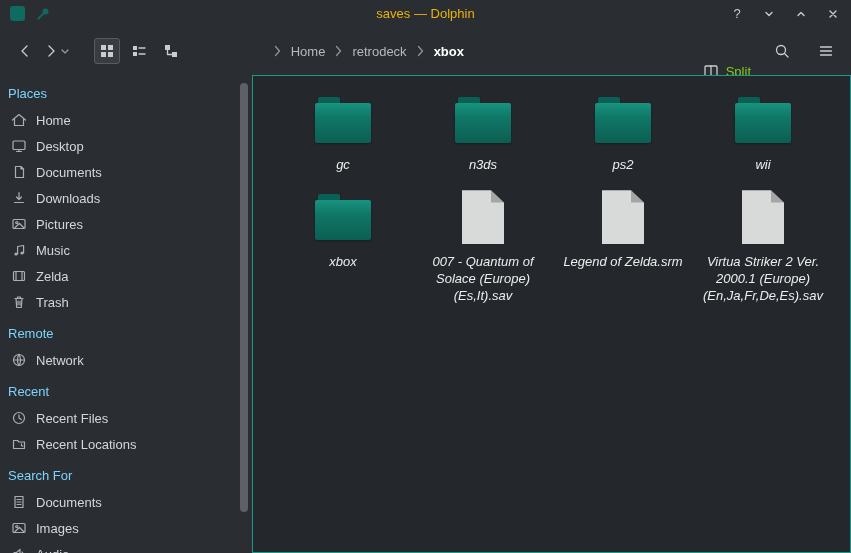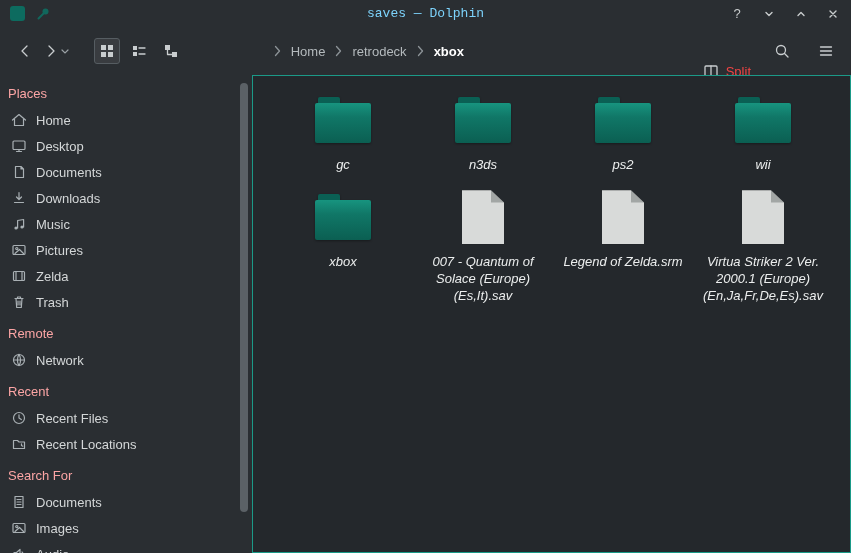--- a/index.html
+++ b/index.html
@@ -11,21 +11,21 @@
     color: #eff0f1;
     overflow: hidden;
     position: relative;
   }
   button { font: inherit; background: none; border: none; color: inherit; }
 
   
   .titlebar { height: 27px; position: relative; display: flex; align-items: center; padding: 0 10px; }
   .tb-left { display: flex; gap: 10px; align-items: center; z-index: 1; }
   .app-ic { width: 15px; height: 15px; background: #0d6b5f; border-radius: 3px; display: inline-block; }
-  .tb-title { position: absolute; left: 0; right: 0; text-align: center; color: #7dd3fc; font-family: Liberation Mono, monospace; }
+  .tb-title { position: absolute; left: 0; right: 0; text-align: center; color: #eab308; }
   .tb-right { margin-left: auto; display: flex; gap: 16px; align-items: center; z-index: 1; color: #c8cccd; }
   .wbtn { display: flex; align-items: center; justify-content: center; width: 16px; height: 16px; }
   .wic { width: 12px; height: 12px; }
   .wic * { stroke: #c8cccd; stroke-width: 1.4; fill: none; stroke-linecap: round; stroke-linejoin: round; }
   .helpglyph { font-size: 13px; color: #c8cccd; }
 
   
   .toolbar { height: 48px; display: flex; align-items: center; padding: 0 12px; }
   .tbtn { border: 1px solid transparent; border-radius: 3px; padding: 4px; display: flex; align-items: center; gap: 2px; }
   .tbtn.active { background: rgba(255,255,255,0.07); border-color: #565d62; }
@@ -34,27 +34,27 @@
   .tic * { stroke: #c9cdcf; fill: none; stroke-width: 1.3; stroke-linecap: round; stroke-linejoin: round; }
   .tic .fill { fill: #c9cdcf; stroke: none; }
   .caret { width: 8px; height: 5px; }
   .caret * { stroke: #9aa1a5; fill: none; stroke-width: 1.2; stroke-linecap: round; }
   .tg-center { flex: 1; display: flex; justify-content: center; margin-right: 150px; }
   .breadcrumb { display: flex; align-items: center; gap: 9px; color: #b4babd; }
   .crumbsep { width: 9px; height: 12px; }
   .crumbsep * { stroke: #8d9498; fill: none; stroke-width: 1.3; stroke-linecap: round; stroke-linejoin: round; }
   .crumb.current { color: #ffffff; font-weight: bold; }
   .tg-right { display: flex; align-items: center; gap: 18px; }
-  .split-btn { display: flex; align-items: center; gap: 7px; color: #ef4444; margin-top: 40px; }
+  .split-btn { display: flex; align-items: center; gap: 7px; color: #84cc16; margin-top: 40px; }
 
   
   .main { position: absolute; top: 75px; left: 0; right: 0; bottom: 0; display: flex; }
 
   .sidebar { width: 252px; position: relative; padding-top: 6px; overflow: hidden; background: var(--panel-bg, #2a2e32); }
-  .sec-title { color: #fca5a5; padding: 5px 0 6px 8px; margin-top: 6px; }
+  .sec-title { color: #7dd3fc; padding: 5px 0 6px 8px; margin-top: 6px; }
   .section.first .sec-title { margin-top: 0; }
   .s-item { display: flex; align-items: center; gap: 9px; padding: 5px 4px 5px 11px; color: #d4d7d8; cursor: default; }
   .sic { width: 16px; height: 16px; flex: 0 0 auto; }
   .sic * { stroke: #a9b0b4; fill: none; stroke-width: 1.2; stroke-linecap: round; stroke-linejoin: round; }
   .sic .fill { fill: #a9b0b4; stroke: none; }
   .scrollbar { position: absolute; top: 6px; right: 4px; width: 8px; bottom: 6px; }
   .thumb { position: absolute; top: 2px; width: 8px; height: 92%; background: #5b6166; border-radius: 4px; }
 
   .view { flex: 1; background: var(--view-bg, #24282c); border: 1px solid var(--accent, #1b9a88); overflow: hidden; }
   .grid { display: grid; grid-template-columns: repeat(4, 140px); row-gap: 16px; padding: 16px 0 0 20px; justify-items: center; align-content: start; font-style: italic; }
@@ -213,92 +213,92 @@
         <span>Documents</span>
       </div>
       <div class="s-item">
         <svg class="sic" viewBox="0 0 16 16">
             <path d="M8 2.5 V9.5 M5.5 7 L8 9.5 L10.5 7 M3.5 12.5 H12.5"></path>
           </svg>
         <span>Downloads</span>
       </div>
       <div class="s-item">
         <svg class="sic" viewBox="0 0 16 16">
+            <rect x="2" y="3.5" width="12" height="9" rx="1"></rect>
+            <circle cx="5.8" cy="6.6" r="1.1"></circle>
+            <path d="M4 11.5 L8.5 7.5 L12.5 11.5"></path>
+          </svg>
+        <span>Pictures</span>
+      </div>
+      <div class="s-item">
+        <svg class="sic" viewBox="0 0 16 16">
             <path d="M6.6 12 V4.5 L12.6 3.5 V11"></path>
             <circle class="fill" cx="5" cy="12" r="1.6"></circle>
             <circle class="fill" cx="11" cy="11" r="1.6"></circle>
           </svg>
         <span>Music</span>
       </div>
       <div class="s-item">
         <svg class="sic" viewBox="0 0 16 16">
+            <rect x="2.5" y="3.5" width="11" height="9" rx="1"></rect>
+            <path d="M5 3.5 V12.5 M11 3.5 V12.5"></path>
+          </svg>
+        <span>Zelda</span>
+      </div>
+      <div class="s-item">
+        <svg class="sic" viewBox="0 0 16 16">
+            <path d="M4 4.5 H12 M6.5 4.5 V3 H9.5 V4.5 M5 4.5 L5.7 13.5 H10.3 L11 4.5 M7 7 V11 M9 7 V11"></path>
+          </svg>
+        <span>Trash</span>
+      </div>
+    </div>
+
+    <div class="section">
+      <div class="sec-title">Remote</div>
+      <div class="s-item">
+        <svg class="sic" viewBox="0 0 16 16">
+            <circle cx="8" cy="8" r="5.5"></circle>
+            <path d="M2.5 8 H13.5 M8 2.5 C5.9 5 5.9 11 8 13.5 C10.1 11 10.1 5 8 2.5"></path>
+          </svg>
+        <span>Network</span>
+      </div>
+    </div>
+
+    <div class="section">
+      <div class="sec-title">Recent</div>
+      <div class="s-item">
+        <svg class="sic" viewBox="0 0 16 16">
+            <circle cx="8" cy="8" r="5.5"></circle>
+            <path d="M8 4.8 V8 L10.3 9.6"></path>
+          </svg>
+        <span>Recent Files</span>
+      </div>
+      <div class="s-item">
+        <svg class="sic" viewBox="0 0 16 16">
+            <path d="M2.5 4.5 H6.5 L8 6 H13.5 V12.5 H2.5 Z"></path>
+            <path d="M10.5 7.8 V9.4 L11.8 10.2"></path>
+          </svg>
+        <span>Recent Locations</span>
+      </div>
+    </div>
+
+    <div class="section">
+      <div class="sec-title">Search For</div>
+      <div class="s-item">
+        <svg class="sic" viewBox="0 0 16 16">
+            <path d="M4 2.5 H12 V13.5 H4 Z M6 5.5 H10 M6 8 H10 M6 10.5 H10"></path>
+          </svg>
+        <span>Documents</span>
+      </div>
+      <div class="s-item">
+        <svg class="sic" viewBox="0 0 16 16">
             <rect x="2" y="3.5" width="12" height="9" rx="1"></rect>
             <circle cx="5.8" cy="6.6" r="1.1"></circle>
             <path d="M4 11.5 L8.5 7.5 L12.5 11.5"></path>
           </svg>
-        <span>Pictures</span>
-      </div>
-      <div class="s-item">
-        <svg class="sic" viewBox="0 0 16 16">
-            <rect x="2.5" y="3.5" width="11" height="9" rx="1"></rect>
-            <path d="M5 3.5 V12.5 M11 3.5 V12.5"></path>
-          </svg>
-        <span>Zelda</span>
-      </div>
-      <div class="s-item">
-        <svg class="sic" viewBox="0 0 16 16">
-            <path d="M4 4.5 H12 M6.5 4.5 V3 H9.5 V4.5 M5 4.5 L5.7 13.5 H10.3 L11 4.5 M7 7 V11 M9 7 V11"></path>
-          </svg>
-        <span>Trash</span>
-      </div>
-    </div>
-
-    <div class="section">
-      <div class="sec-title">Remote</div>
-      <div class="s-item">
-        <svg class="sic" viewBox="0 0 16 16">
-            <circle cx="8" cy="8" r="5.5"></circle>
-            <path d="M2.5 8 H13.5 M8 2.5 C5.9 5 5.9 11 8 13.5 C10.1 11 10.1 5 8 2.5"></path>
-          </svg>
-        <span>Network</span>
-      </div>
-    </div>
-
-    <div class="section">
-      <div class="sec-title">Recent</div>
-      <div class="s-item">
-        <svg class="sic" viewBox="0 0 16 16">
-            <circle cx="8" cy="8" r="5.5"></circle>
-            <path d="M8 4.8 V8 L10.3 9.6"></path>
-          </svg>
-        <span>Recent Files</span>
-      </div>
-      <div class="s-item">
-        <svg class="sic" viewBox="0 0 16 16">
-            <path d="M2.5 4.5 H6.5 L8 6 H13.5 V12.5 H2.5 Z"></path>
-            <path d="M10.5 7.8 V9.4 L11.8 10.2"></path>
-          </svg>
-        <span>Recent Locations</span>
-      </div>
-    </div>
-
-    <div class="section">
-      <div class="sec-title">Search For</div>
-      <div class="s-item">
-        <svg class="sic" viewBox="0 0 16 16">
-            <path d="M4 2.5 H12 V13.5 H4 Z M6 5.5 H10 M6 8 H10 M6 10.5 H10"></path>
-          </svg>
-        <span>Documents</span>
-      </div>
-      <div class="s-item">
-        <svg class="sic" viewBox="0 0 16 16">
-            <rect x="2" y="3.5" width="12" height="9" rx="1"></rect>
-            <circle cx="5.8" cy="6.6" r="1.1"></circle>
-            <path d="M4 11.5 L8.5 7.5 L12.5 11.5"></path>
-          </svg>
         <span>Images</span>
       </div>
       <div class="s-item">
         <svg class="sic" viewBox="0 0 16 16">
             <path d="M3 6.5 H5.5 L9 3.5 V12.5 L5.5 9.5 H3 Z"></path>
             <path d="M11 6 C12.3 7 12.3 9 11 10"></path>
           </svg>
         <span>Audio</span>
       </div>
     </div>

